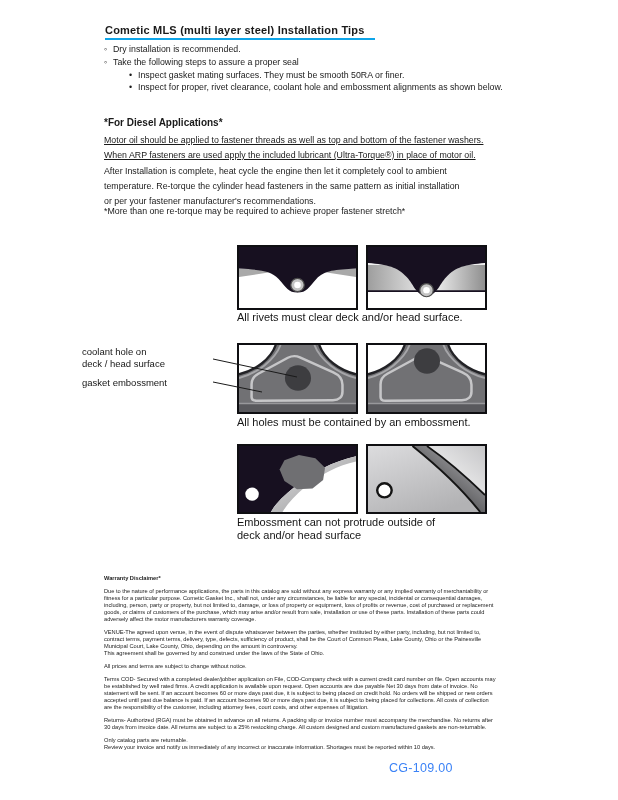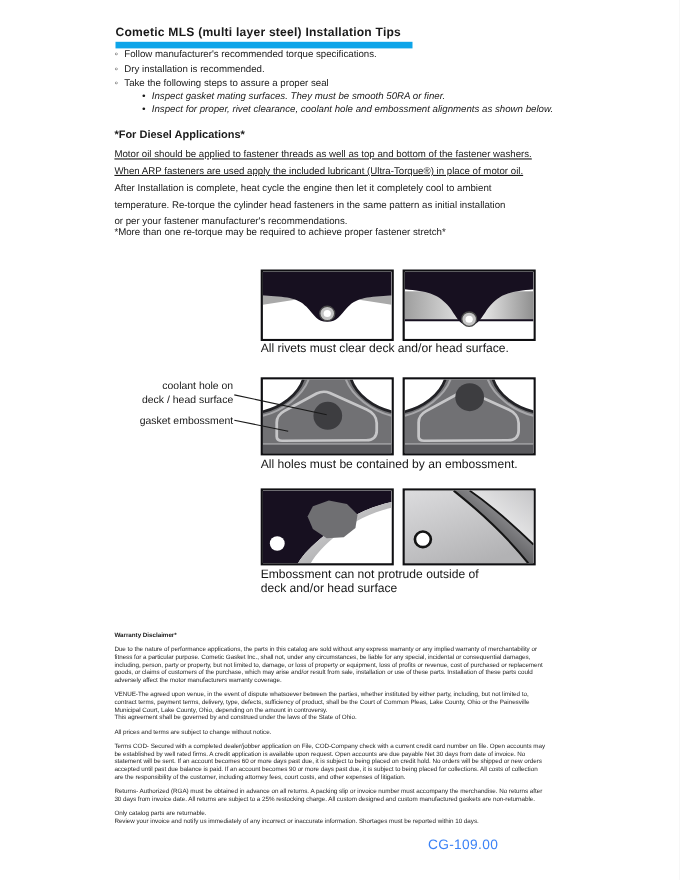--- a/index.html
+++ b/index.html
@@ -3,57 +3,56 @@
 <meta charset="utf-8">
 <style>
   html,body{margin:0;padding:0;background:#e8e8e8;}
   .page{
     position:relative;width:618px;height:800px;margin:0 auto;background:#ffffff;
     font-family:"Liberation Sans", sans-serif;color:#1a1a1a;overflow:hidden;
   }
   .title{
     position:absolute;left:105px;top:24px;margin:0;
     font-size:11px;font-weight:bold;letter-spacing:.2px;
-    border-bottom:6px solid #0ea5e9;padding:0 10px 2px 0;display:inline-block;
+    border-bottom:2px solid #0ea5e9;padding:0 10px 2px 0;display:inline-block;
   }
   .tips{position:absolute;left:104px;top:43px;margin:0;padding:0;list-style:none;
     font-size:8.8px;line-height:12.8px;width:440px;}
   .bullet{position:relative;padding-left:9px;}
   .bullet::before{content:"\25E6";position:absolute;left:0;top:0;font-size:9px;}
-  .bullet.sub{margin-left:25px;line-height:12px;font-style:italic;}
+  .bullet.sub{margin-left:25px;line-height:12px;}
   .bullet.sub::before{content:"\2022";}
   .h2{position:absolute;left:104px;top:117px;margin:0;font-size:10px;font-weight:bold;text-align:right;}
   .body{position:absolute;left:104px;margin:0;font-size:8.8px;line-height:15px;
     white-space:pre-line;width:460px;}
   .p1{top:133px;text-decoration:underline;}
   .p2{top:164px;}
   .note{top:204px;}
   .dlabel{position:absolute;width:121px;text-align:center;font-size:14px;color:#2d2d2d;margin-top:39px;}
   .panel{position:absolute;width:121px;border:2.5px solid #0f0f12;box-sizing:border-box;background:#fff;}
   .panel svg{display:block;width:100%;height:100%;}
   .h65{height:65px;} .h71{height:71px;} .h70{height:70px;}
   .cap{position:absolute;left:237px;margin:0;font-size:11px;line-height:13px;color:#161616;}
-  .callout{position:absolute;right:406px;text-align:right;font-size:9.5px;line-height:11.5px;
+  .callout{position:absolute;right:406px;font-size:9.5px;line-height:11.5px;
     white-space:pre-line;color:#161616;width:130px;}
   .leaders{position:absolute;left:140px;top:344px;width:170px;height:60px;z-index:6;pointer-events:none;}
   .warranty{position:absolute;left:104px;top:575px;width:436px;font-size:5.7px;
     line-height:7px;color:#232323;letter-spacing:-0.02px;}
   .warranty .whead{font-weight:bold;margin:0 0 6px 0;}
   .warranty p{margin:0 0 6px 0;white-space:pre-line;}
   .pagecode{position:absolute;left:389px;top:761px;font-size:12.5px;color:#3b82f6;letter-spacing:.3px;}
 </style>
 </head>
 <body>
 
 <div class="page">
 
   <h1 class="title">Cometic MLS (multi layer steel) Installation Tips</h1>
 
   <ul class="tips">
-    <li class="bullet">Follow manufacturer's recommended torque specifications.</li>
     <li class="bullet">Dry installation is recommended.</li>
     <li class="bullet">Take the following steps to assure a proper seal</li>
     <li class="bullet sub">Inspect gasket mating surfaces.  They must be smooth 50RA or finer.</li>
     <li class="bullet sub">Inspect for proper, rivet clearance, coolant hole and embossment alignments as shown below.</li>
   </ul>
 
   <h2 class="h2">*For Diesel Applications*</h2>
   <p class="body p1">Motor oil should be applied to fastener threads as well as top and bottom of the fastener washers.
 When ARP fasteners are used apply the included lubricant (Ultra-Torque®) in place of motor oil.</p>
   <p class="body p2">After Installation is complete, heat cycle the engine then let it completely cool to ambient

